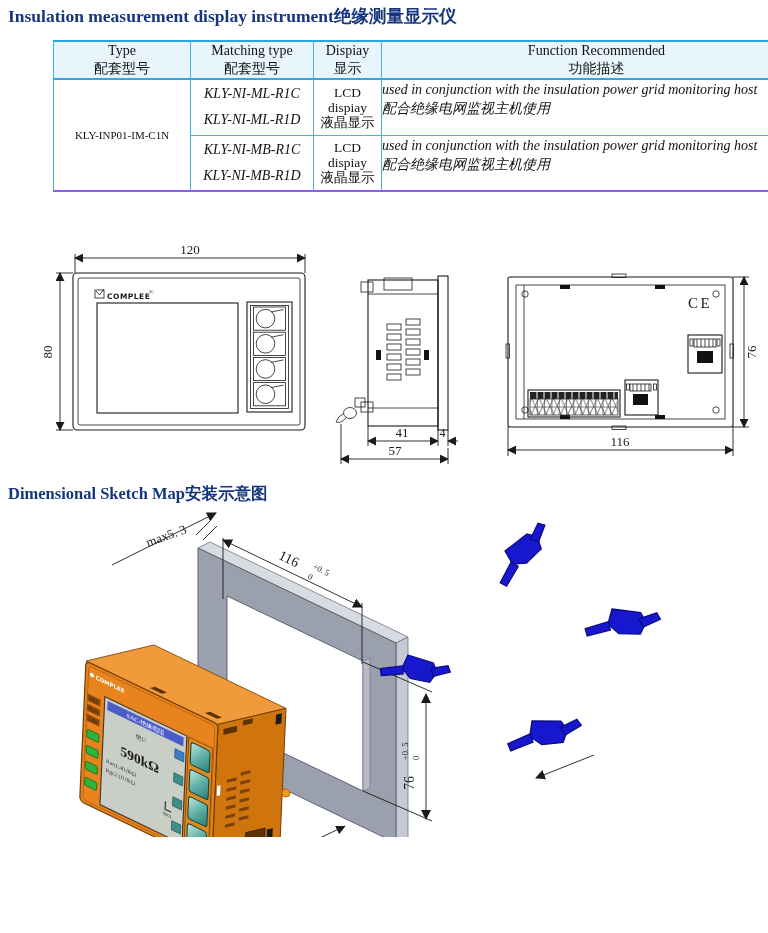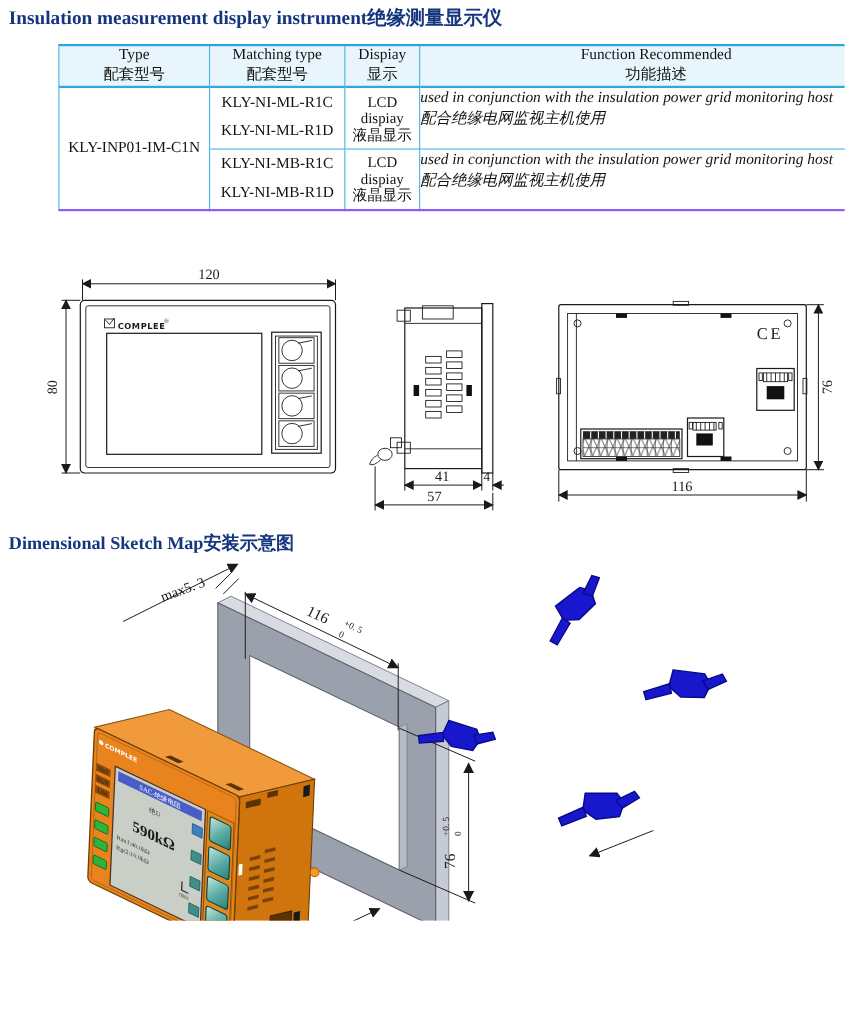--- a/index.html
+++ b/index.html
@@ -10,21 +10,21 @@
   .sec-dim{left:8px;top:206px;}
   .sec-inst{left:8px;top:483px;}
   table.spec{position:absolute;left:5px;top:40px;width:758px;border-collapse:collapse;
         table-layout:fixed;text-align:center;font-size:14px;color:#111;
         border-top:2px solid #29A7DB;border-bottom:2px solid #8b5cf6;margin-left:48px;}
   table.spec th,table.spec td{border:1px solid #43B5E4;font-weight:normal;padding:0;}
   table.spec thead tr{background:#E9F5FC;height:38px;}
   table.spec thead th{line-height:18px;border-bottom:2px solid #2FA9DC;}
   table.spec tbody tr{height:56px;background:#fff;}
   .c-type{width:137px;}.c-match{width:123px;}.c-disp{width:68px;}.c-func{width:430px;}
-  .match div{line-height:26px;}
+  .match div{line-height:26px;font-style:italic;}
   .disp{font-size:13.5px;line-height:15px;}
   td.func{text-align:left;vertical-align:top;padding:7px 4px 0 8px;font-size:14px;line-height:19px;font-style:italic;}
   .figure{position:absolute;left:0;}
   .footer{position:absolute;left:8px;top:862px;width:720px;font-size:14.5px;line-height:20.5px;}
   .footer .en{word-spacing:5px;}
   .watermark{position:absolute;left:374px;top:849px;z-index:5;
         font-family:"DejaVu Sans",sans-serif;font-weight:700;font-size:53px;color:#050505;}
   svg text{font-family:"Liberation Serif",serif;fill:#1a1a1a;}
   .ln{stroke:#1a1a1a;stroke-width:1.1;fill:none;}
   .ln2{stroke:#1a1a1a;stroke-width:0.8;fill:none;}
@@ -61,21 +61,21 @@
             <div>显示</div>
           </th>
         <th>
           <div>Function Recommended</div>
             <div>功能描述</div>
           </th>
       </tr>
     </thead>
     <tbody>
       <tr>
-        <td rowspan="2" style="font-size:14px;">KLY-INP01-IM-C1N</td>
+        <td rowspan="2" style="font-size:11px;">KLY-INP01-IM-C1N</td>
         <td class="match">
           <div>KLY-NI-ML-R1C</div>
             <div>KLY-NI-ML-R1D</div>
           </td>
         <td class="disp">
           <div>LCD</div>
             <div>dispiay</div>
             <div>液晶显示</div>
           </td>
         <td class="func">

